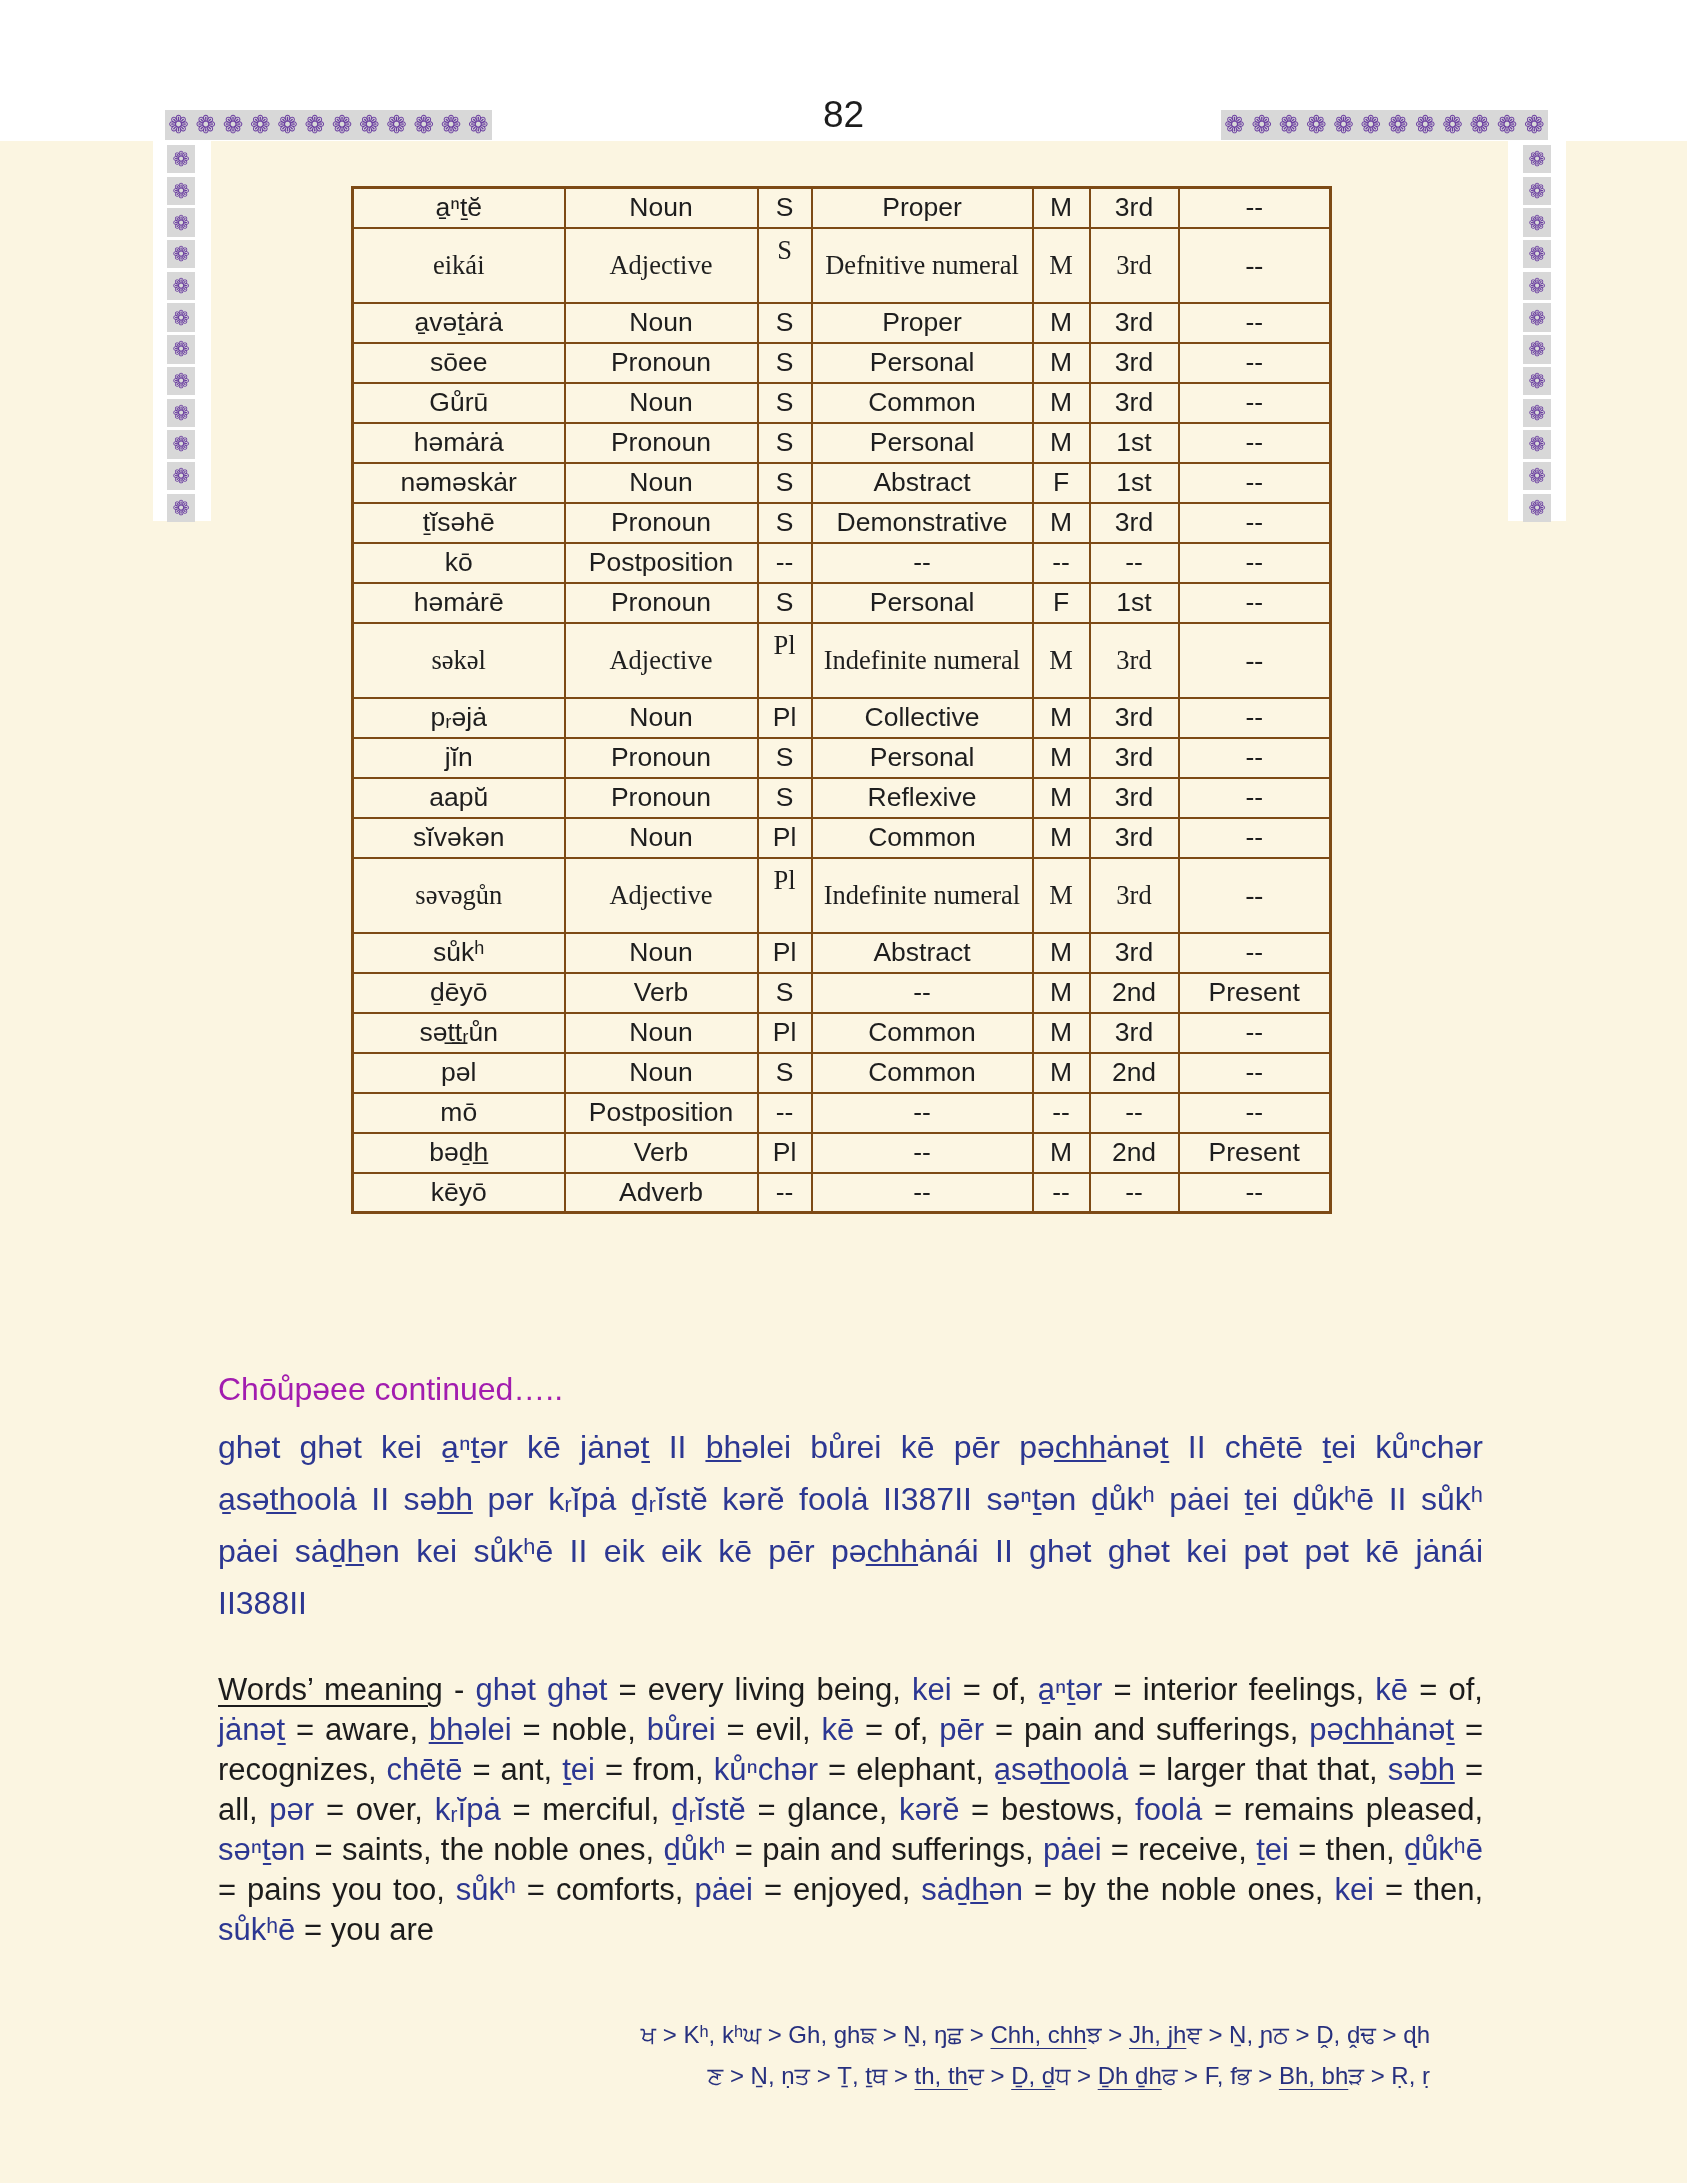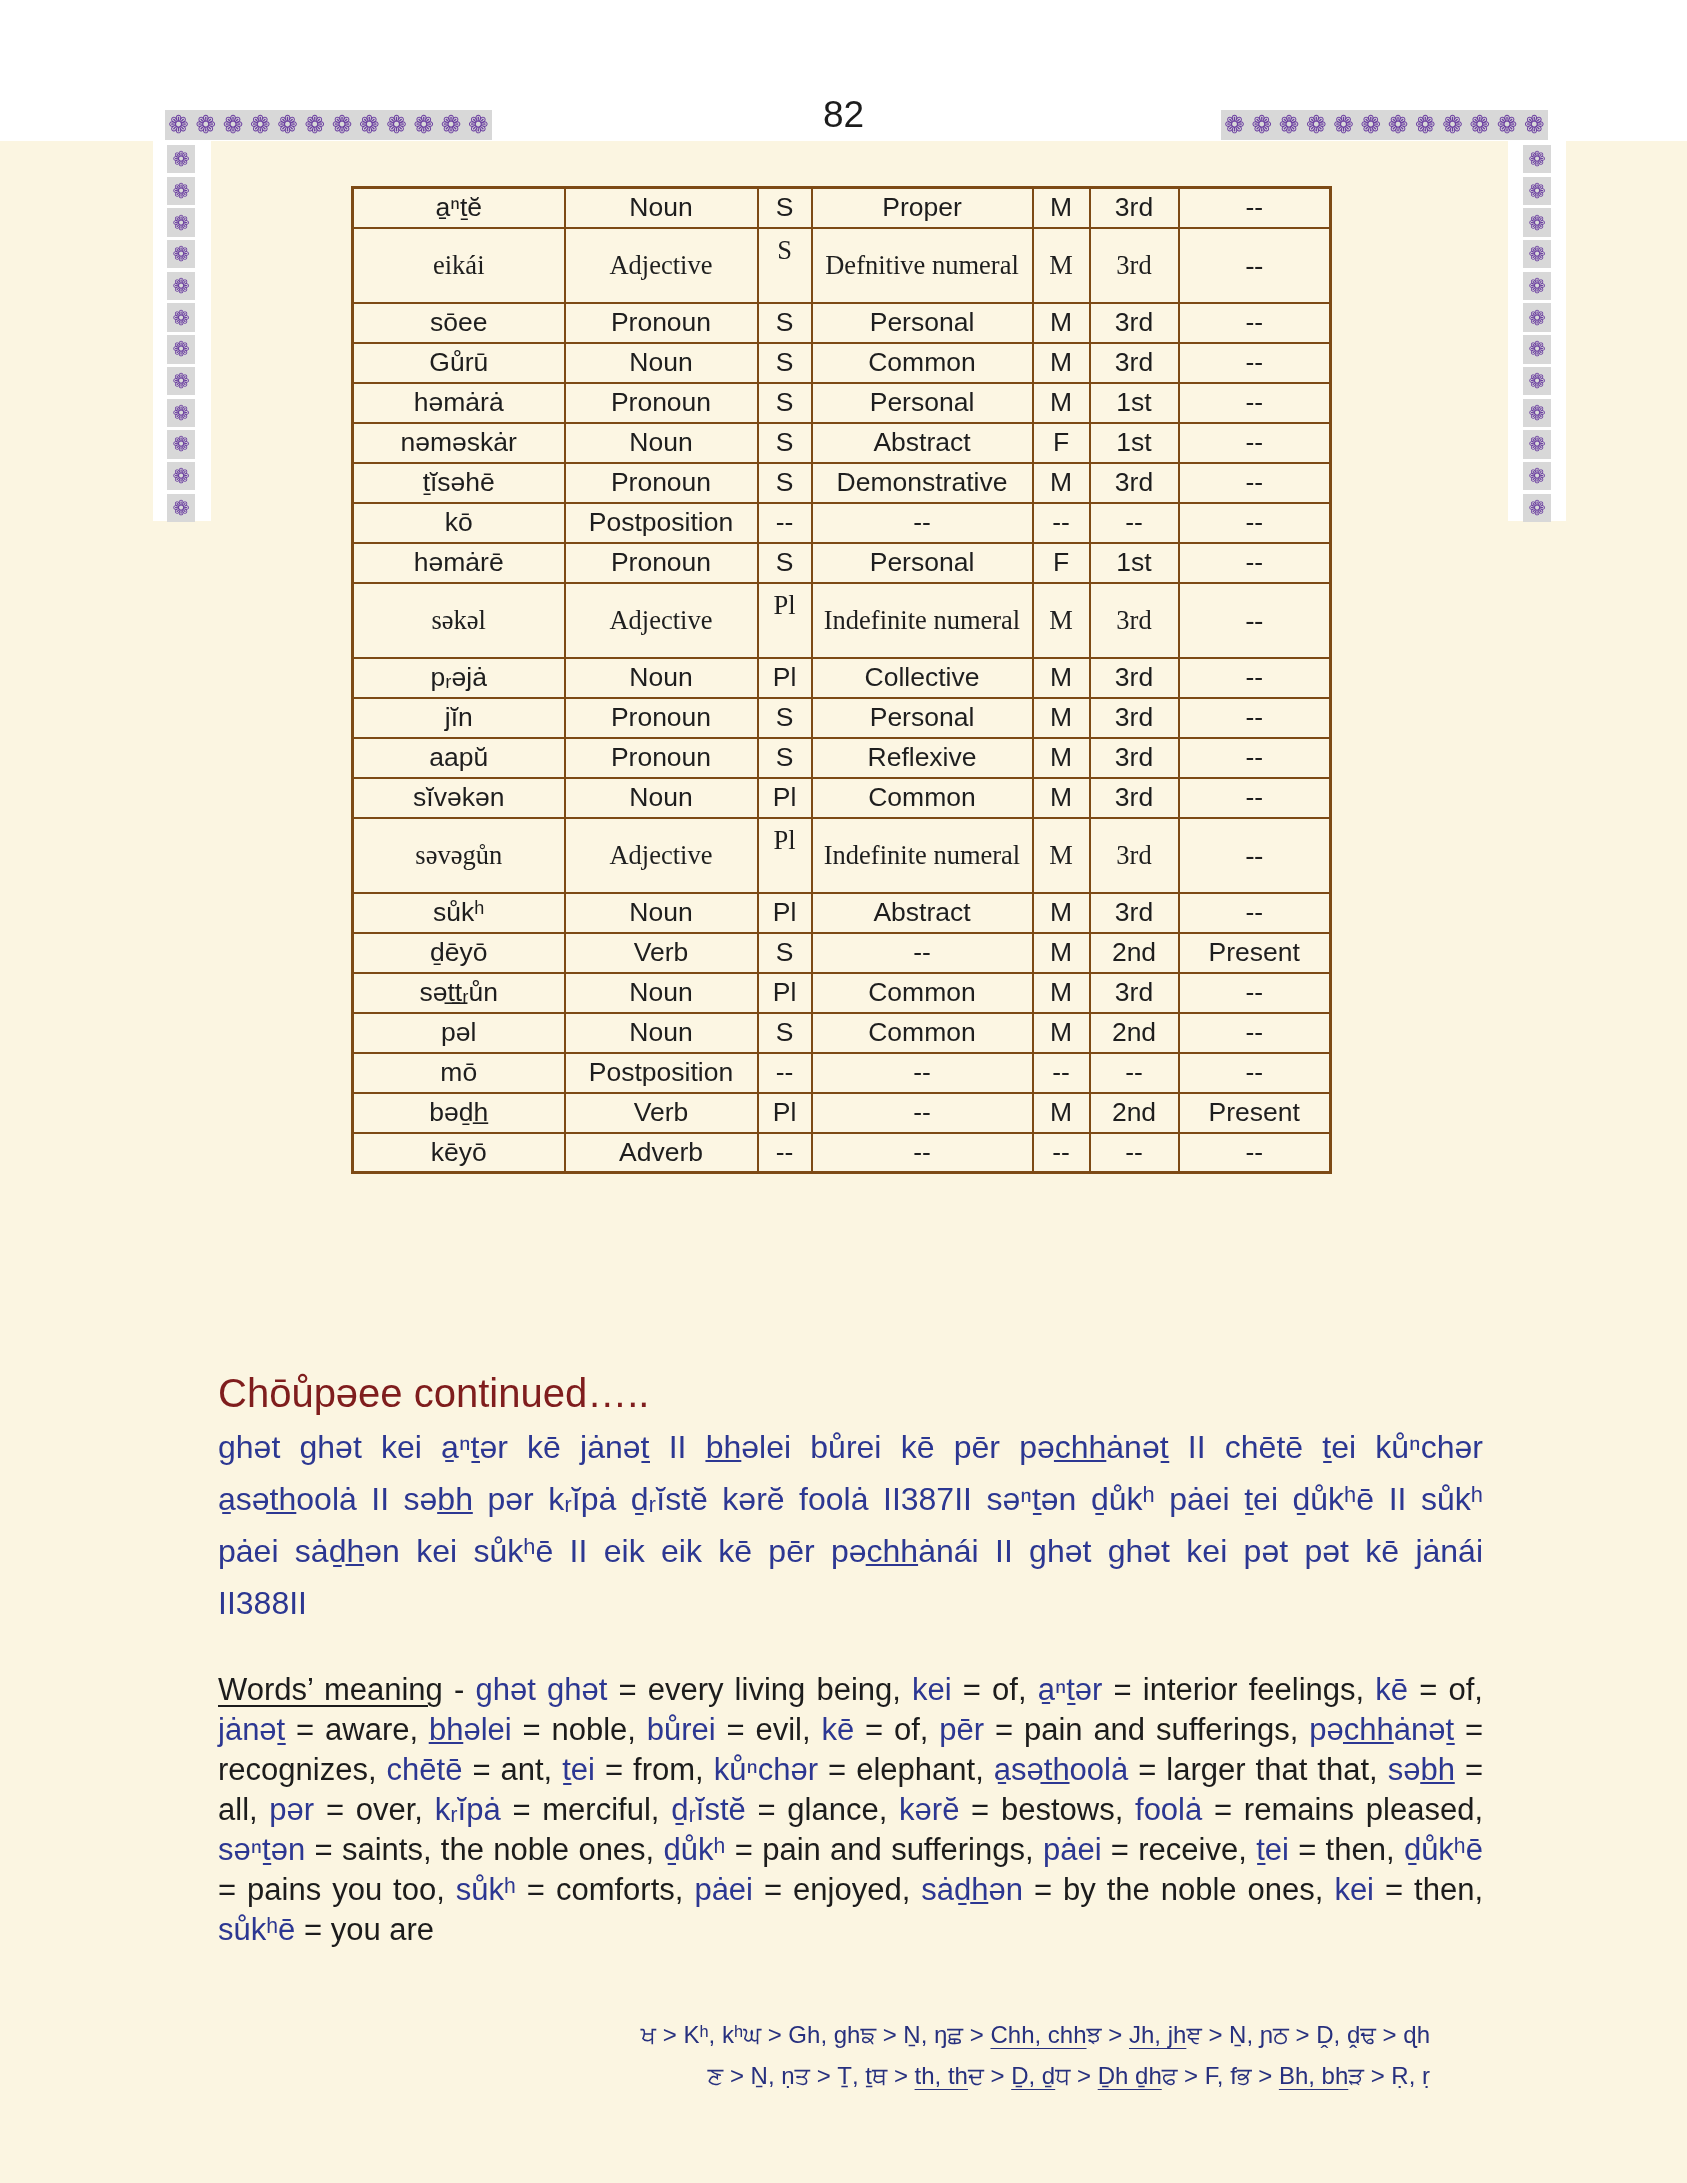--- a/index.html
+++ b/index.html
@@ -49,21 +49,21 @@
   table.analysis{border:3.3px solid #7D4A15;}
   table.analysis tr{height:40px;}
   table.analysis tr.tall{height:75px;font-family:Liberation Serif, serif;}
   td.c-word{text-align:left;padding-left:16px;font-size:28.4px;color:#2E3192;}
   td.c-pos{color:#3D3590;}
   td.c-pos.pos-black{color:#1e1e1e;}
   tr.tall td.c-num{vertical-align:top;padding-top:6.6px;}
   
   .section-heading{
     position:absolute;left:218px;top:1371px;
-    font-size:40px;color:#7f1d1d;
+    font-size:32px;color:#a21caf;
   }
   .verse{
     position:absolute;left:218px;top:1421px;width:1265px;
     font-size:32px;color:#2C3792;line-height:52px;
   }
   .verse .vline{text-align:justify;text-align-last:justify;}
   .verse .vline.last{text-align:left;text-align-last:left;}
   
   .meaning{
     position:absolute;left:218px;top:1639px;width:1265px;
@@ -222,20 +222,29 @@
         <tr class="tall">
           <td class="c-word">eikái</td>
           <td class="c-pos">Adjective</td>
           <td class="c-num">S</td>
           <td class="c-type">Defnitive numeral</td>
           <td class="c-gender">M</td>
           <td class="c-person">3rd</td>
           <td class="c-tense">--</td>
         </tr>
         <tr>
+          <td class="c-word">a̱vəṯȧrȧ</td>
+          <td class="c-pos pos-black">Noun</td>
+          <td class="c-num">S</td>
+          <td class="c-type">Proper</td>
+          <td class="c-gender">M</td>
+          <td class="c-person">3rd</td>
+          <td class="c-tense">--</td>
+        </tr>
+        <tr>
           <td class="c-word">sōee</td>
           <td class="c-pos">Pronoun</td>
           <td class="c-num">S</td>
           <td class="c-type">Personal</td>
           <td class="c-gender">M</td>
           <td class="c-person">3rd</td>
           <td class="c-tense">--</td>
         </tr>
         <tr>
           <td class="c-word">Gůrū</td>

